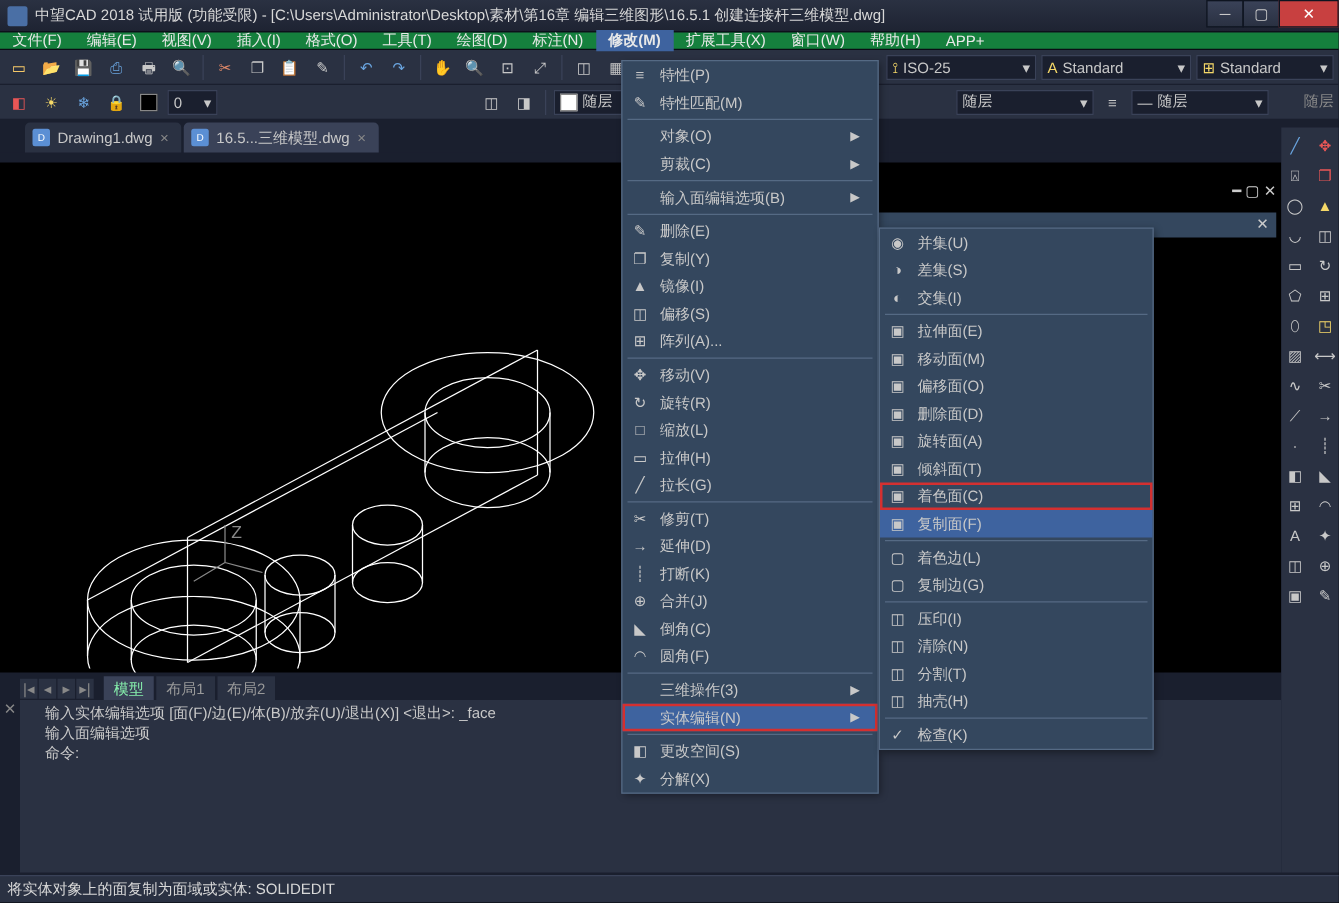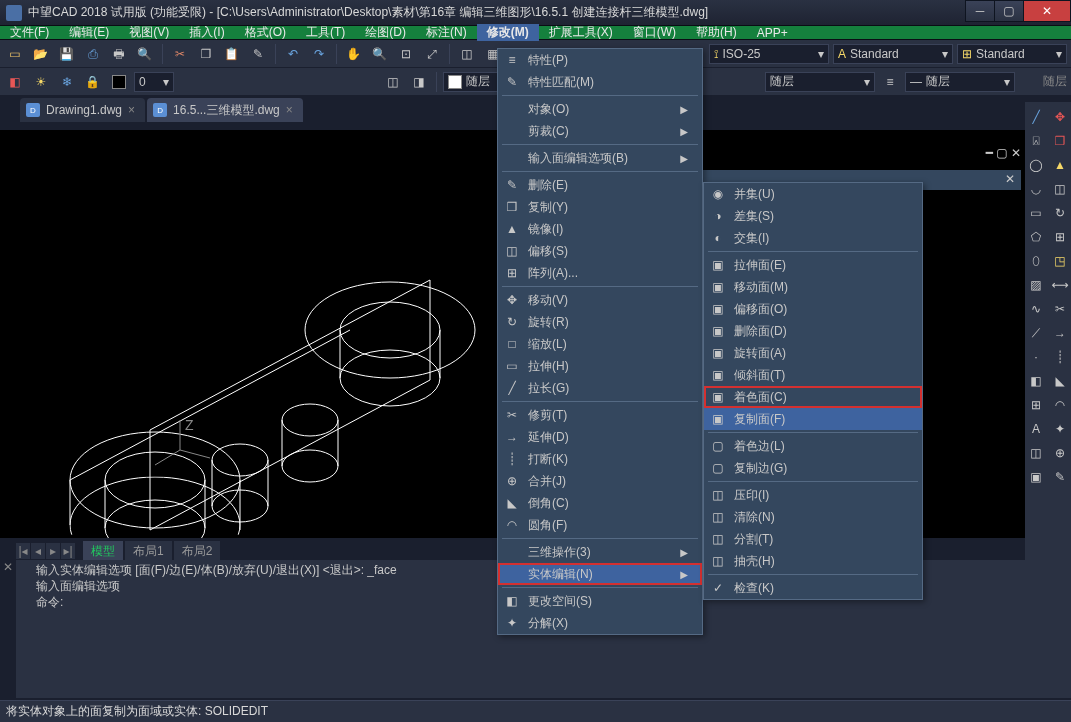--- a/index.html
+++ b/index.html
@@ -32,21 +32,21 @@
 .doctab.active { background:#3a4258; }
 .doctab .dwgico { width:14px; height:14px; background:#5b8fd4; border-radius:2px; font-size:8px; display:flex; align-items:center; justify-content:center; color:#fff; }
 .doctab .x { color:#888; }
 
 
 .workspace { position:absolute; top:130px; left:0; right:46px; bottom:184px; display:flex; }
 .canvas { flex:1; background:#000; position:relative; overflow:hidden; }
 .canvas svg { position:absolute; top:0; left:0; }
 .layouttabs { position:absolute; top:540px; left:16px; height:22px; display:flex; gap:2px; align-items:center; }
 .layouttab { padding:2px 8px; background:#2a3142; color:#999; }
-.layouttab.active { background:#3a4258; color:#22c55e; }
+.layouttab.active { background:#3a4258; color:#86efac; }
 .layoutnav { display:flex; gap:1px; margin-right:6px; }
 .layoutnav span { width:14px; height:16px; background:#2a3142; color:#888; display:flex; align-items:center; justify-content:center; }
 
 
 .rightbar { position:absolute; right:0; top:102px; width:46px; bottom:24px; background:#2a3142; display:flex; flex-direction:column; align-items:center; padding-top:4px; gap:2px; }
 .rightbar .pair { display:flex; gap:2px; }
 
 
 .cmdarea { position:absolute; left:16px; right:46px; bottom:24px; top:560px; background:#2a3142; font-family:"SimSun",monospace; font-size:12px; padding:2px 20px; line-height:16px; overflow:hidden; color:#c8c8c8; }
 .cmdx { position:absolute; left:0; top:560px; width:16px; color:#888; text-align:center; }

